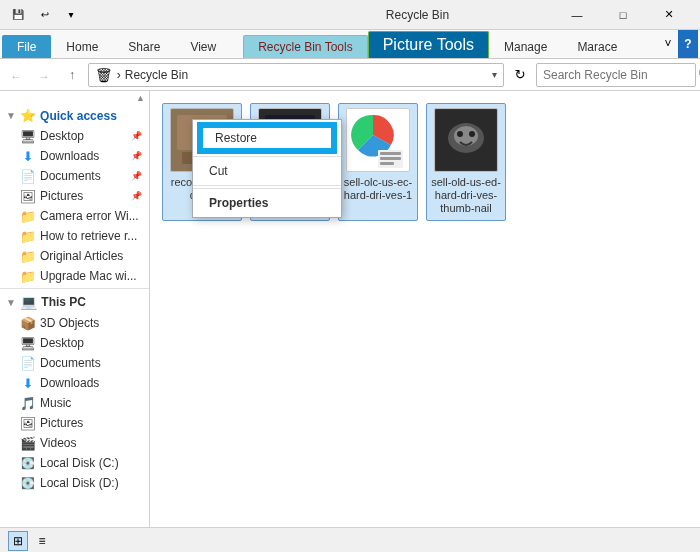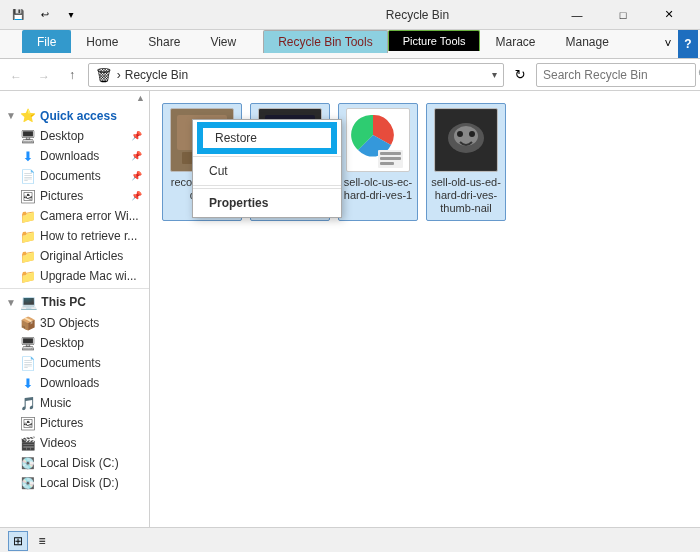--- a/index.html
+++ b/index.html
@@ -51,23 +51,22 @@
     }
 
     
     .ribbon {
       background: #f8f8f8;
       border-bottom: 1px solid #c8c8c8;
     }
     .ribbon-tabs {
       display: flex;
       height: 28px;
-      align-items: flex-start;
+      align-items: flex-end;
       padding: 0 2px;
-      margin-left: 20px;
     }
     .ribbon-tab {
       padding: 4px 14px;
       font-size: 12px;
       cursor: pointer;
       border: 1px solid transparent;
       border-bottom: none;
       border-radius: 2px 2px 0 0;
       background: transparent;
       color: #333;
@@ -81,27 +80,27 @@
       background: #8dd0e0;
       color: #7f1d1d;
       padding: 4px 14px;
       border-radius: 2px 2px 0 0;
       border: 1px solid #aaa;
       border-bottom: none;
       font-size: 12px;
       cursor: pointer;
     }
     .ribbon-tab-picture {
-      background: #000000;
+      background: #0369a1;
       color: white;
       padding: 4px 14px;
       border-radius: 2px 2px 0 0;
       border: 1px solid #6bb340;
       border-bottom: none;
-      font-size: 11px;
+      font-size: 16px;
       cursor: pointer;
     }
     .ribbon-spacer { flex: 1; }
     .ribbon-chevron {
       width: 20px; height: 28px;
       display: flex; align-items: center; justify-content: center;
       cursor: pointer;
     }
     .help-btn {
       width: 20px; height: 28px;
@@ -395,22 +394,22 @@
 
 <div class="ribbon">
   <div class="ribbon-tabs">
     <button class="ribbon-tab active-blue">File</button>
     <button class="ribbon-tab">Home</button>
     <button class="ribbon-tab">Share</button>
     <button class="ribbon-tab">View</button>
     <div style="width:12px"></div>
     <div class="ribbon-tab-recycle">Recycle Bin Tools</div>
     <div class="ribbon-tab-picture">Picture Tools</div>
+    <button class="ribbon-tab">Manage</button>
     <button class="ribbon-tab">Marace</button>
-    <button class="ribbon-tab">Manage</button>
     <div class="ribbon-spacer"></div>
     <div class="ribbon-chevron">
       <span>˅</span>
     </div>
     <button class="help-btn">?</button>
   </div>
 </div>
 
 <div class="address-bar-row">
   <button class="nav-btn disabled">←</button>

